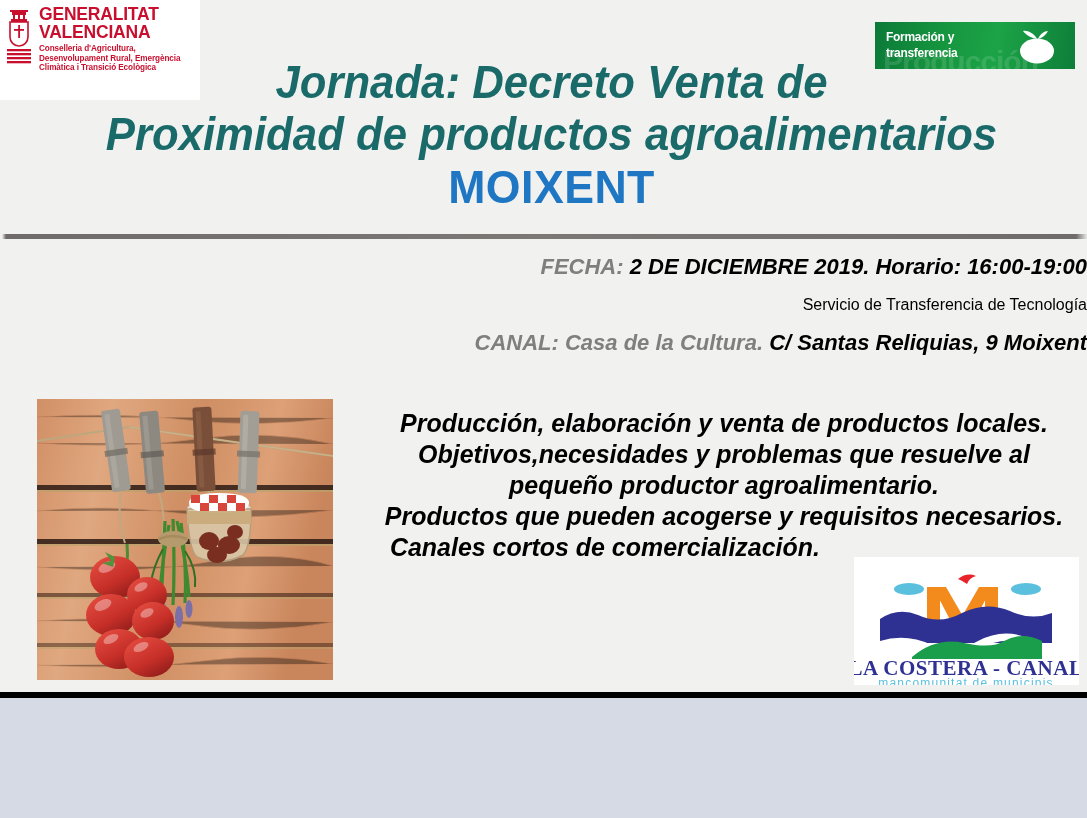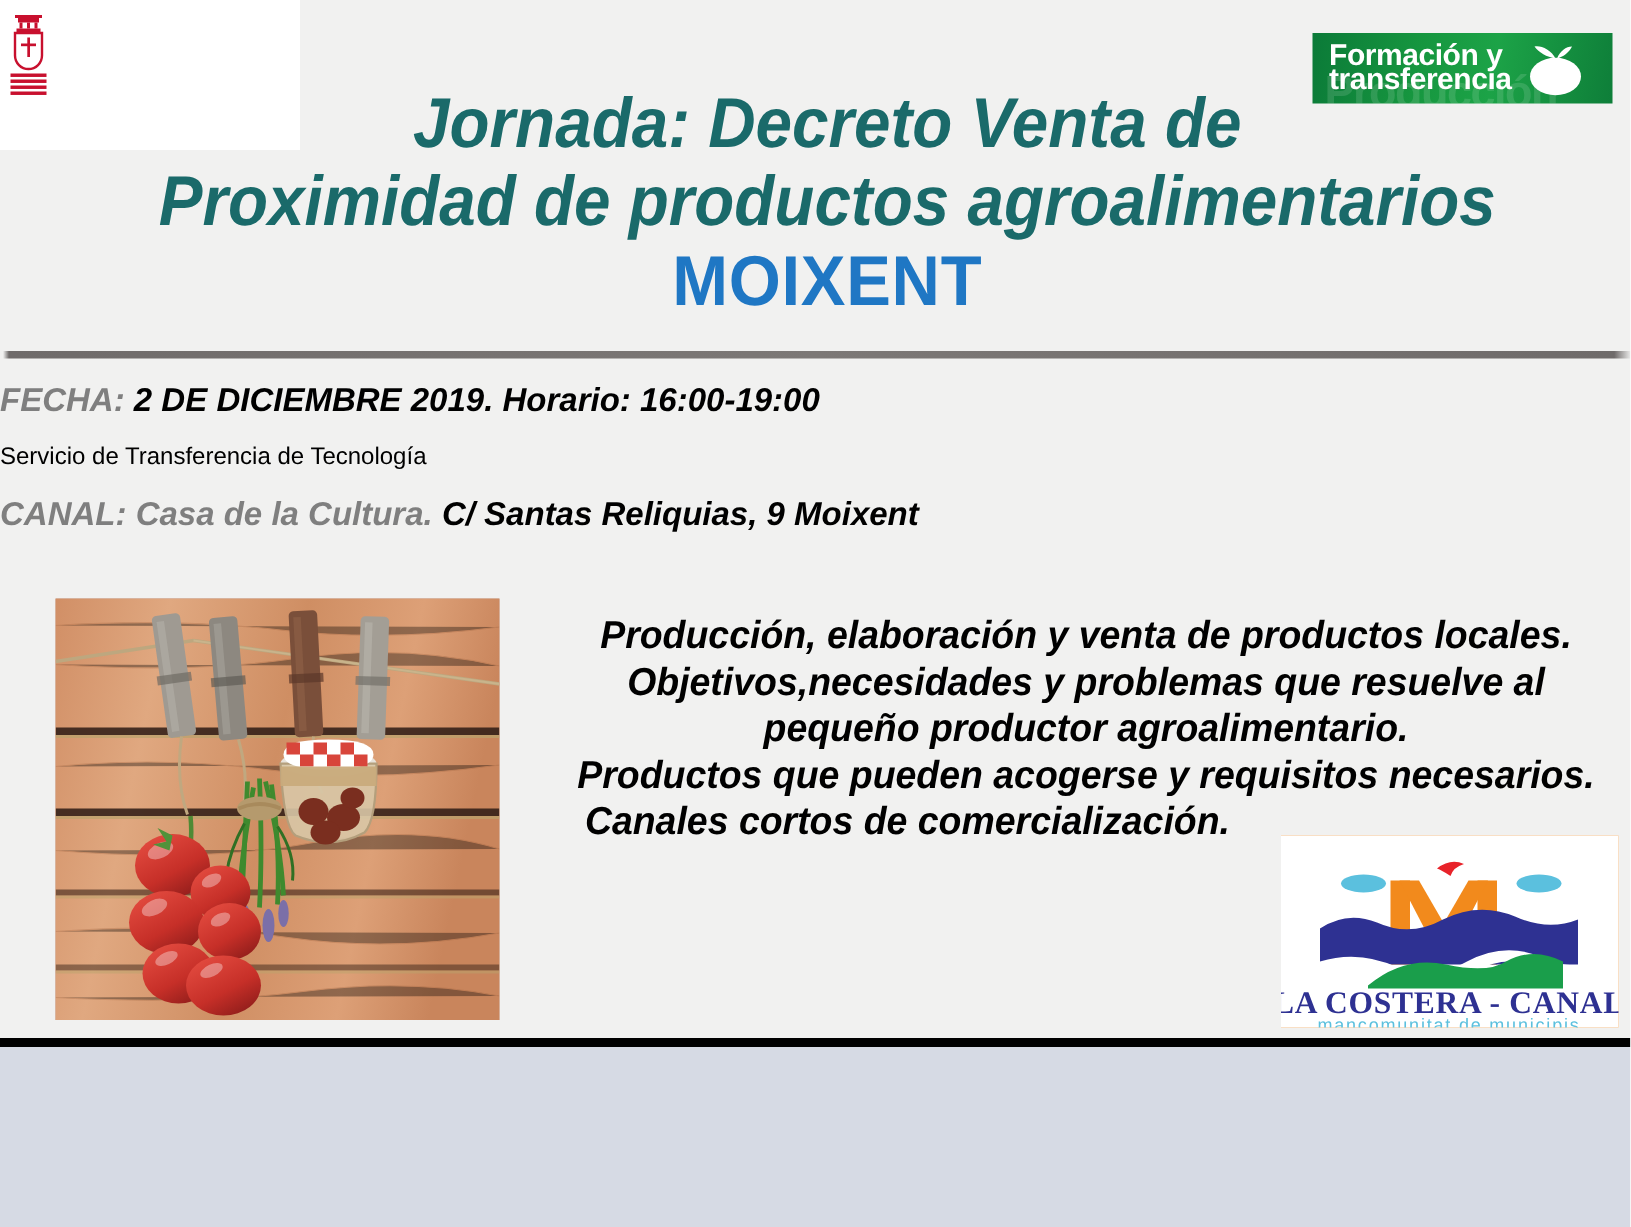--- a/index.html
+++ b/index.html
@@ -73,21 +73,21 @@
     color: rgba(255,255,255,0.13);
     white-space: nowrap;
     letter-spacing: -1px;
   }
   .ft-label {
     position: absolute;
     left: 11px;
     top: 7px;
     color: #ffffff;
     font-weight: bold;
-    font-size: 20px;
+    font-size: 12px;
     line-height: 16px;
     letter-spacing: -0.3px;
   }
   .ft-fruit { position: absolute; right: 14px; top: 4px; }
 
   
   .title-block {
     position: absolute;
     left: 8px;
     top: 56px;
@@ -122,21 +122,21 @@
     height: 5px;
     background: linear-gradient(90deg,#f1f1f0 0px,#f1f1f0 2px,#6f6b6a 6px,#7c7876 50%,#6f6b6a 99%,#e9e9e8 100%);
   }
 
   
   .details {
     position: absolute;
     left: 0;
     top: 248px;
     width: 1087px;
-    text-align: left;
+    text-align: right;
   }
   .d-line {
     font-size: 22px;
     line-height: 38px;
     color: #000000;
     white-space: nowrap;
   }
   .d-line.b { font-weight: bold; font-style: italic; }
   .d-line.plain { font-weight: normal; font-style: normal; font-size: 16px; }
   .lbl { color: #7f7f7f; }
@@ -217,20 +217,27 @@
         <rect x="14.2" y="17" width="1.8" height="13"></rect>
         <rect x="10" y="21" width="10" height="1.8"></rect>
         <g>
           <rect x="3" y="41" width="24" height="2.3"></rect>
           <rect x="3" y="45" width="24" height="2.3"></rect>
           <rect x="3" y="49" width="24" height="2.3"></rect>
           <rect x="3" y="53" width="24" height="2.3"></rect>
         </g>
       </g>
     </svg>
+    <div class="gva-text">
+      <div class="gva-title">GENERALITAT</div>
+      <div class="gva-title">VALENCIANA</div>
+      <div class="gva-sub">Conselleria d'Agricultura,</div>
+      <div class="gva-sub" style="margin-top:0">Desenvolupament Rural, Emergència</div>
+      <div class="gva-sub" style="margin-top:0">Climàtica i Transició Ecològica</div>
+    </div>
   </div>
 
   <div class="ft-logo">
     <div class="ft-ghost">Producción</div>
     <div class="ft-label">
       <div>Formación y</div>
       <div>transferencia</div>
     </div>
     <svg class="ft-fruit" width="48" height="40" viewBox="0 0 48 40">
       <ellipse cx="24" cy="25" rx="17" ry="12.5" fill="#ffffff"></ellipse>

